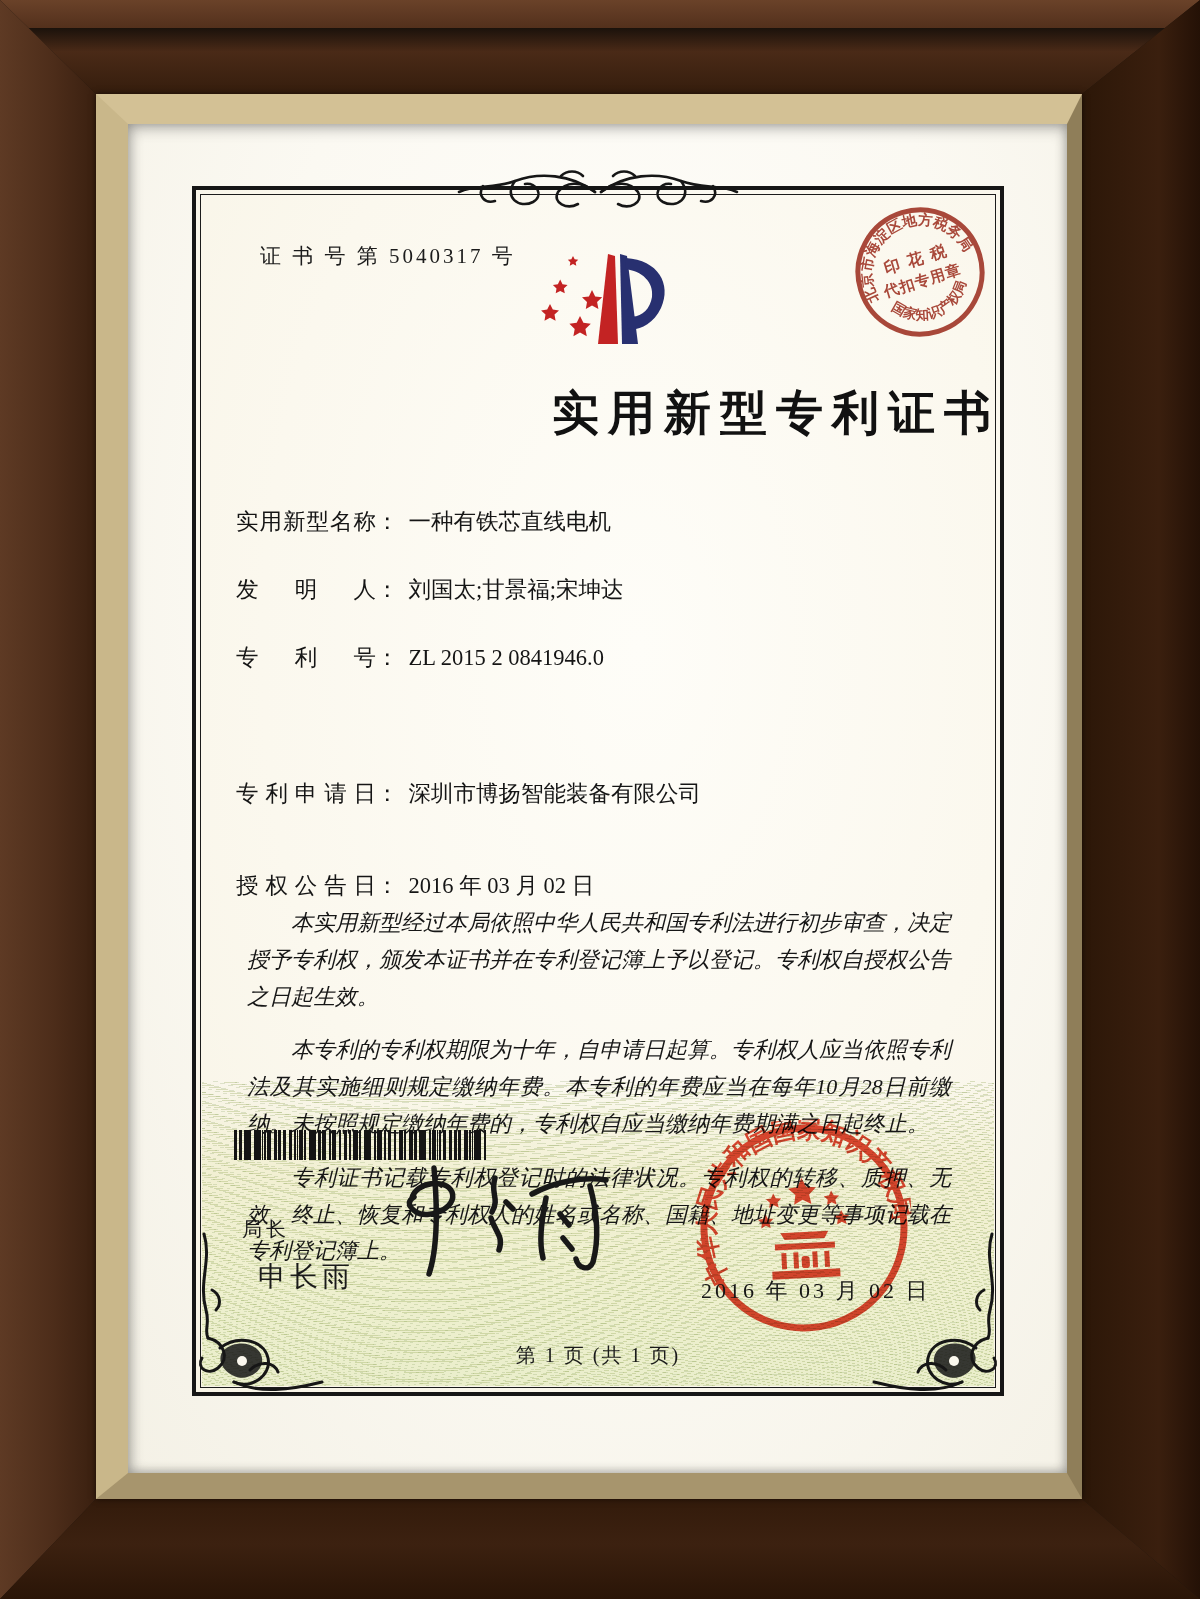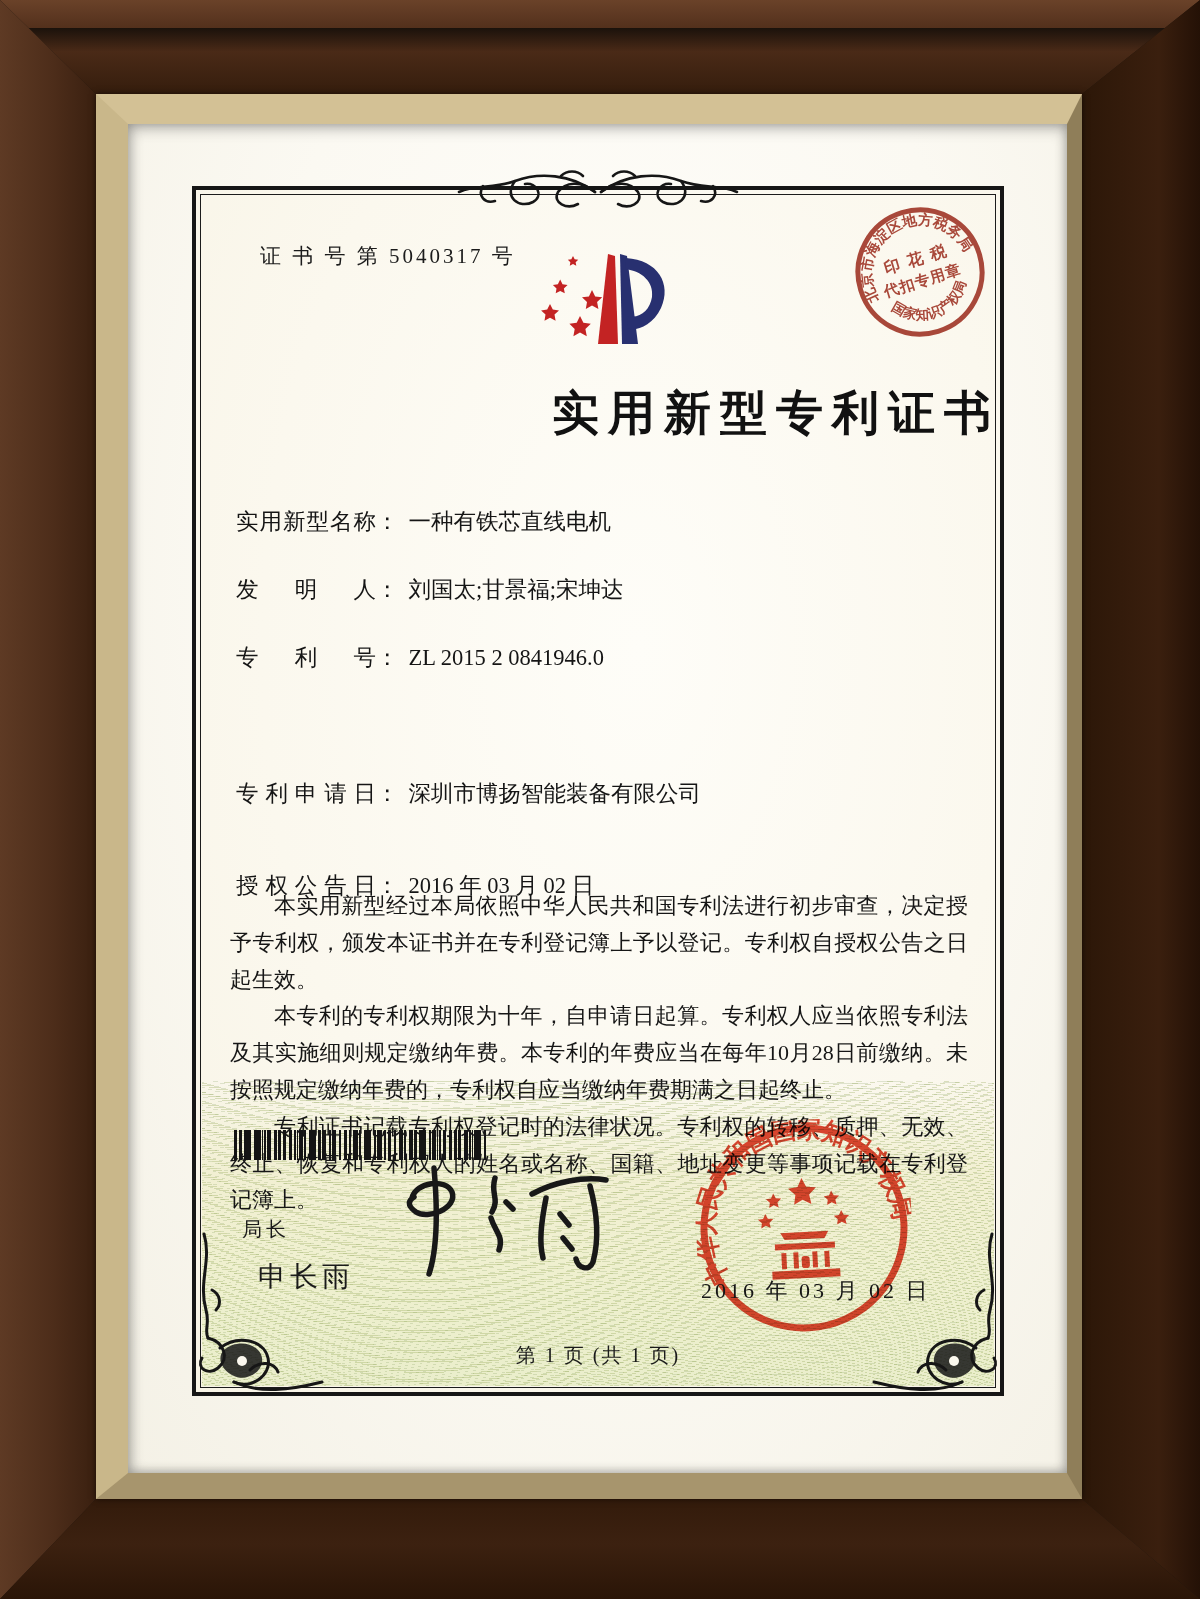--- a/index.html
+++ b/index.html
@@ -52,21 +52,21 @@
 
   .title{position:absolute;left:0;right:0;top:192px;text-align:right;
     font-size:47px;font-weight:bold;letter-spacing:9px;color:#111;}
 
   .row{position:absolute;left:40px;font-size:22.5px;color:#151515;white-space:nowrap;}
   .row-label{display:inline-block;width:140px;text-align:justify;text-align-last:justify;}
   .row-colon{margin-right:10px;}
   .r1{top:316px}.r2{top:384px}.r3{top:452px}.r4{top:522px}.r5{top:588px}.r6{top:680px}
 
   .body-text{position:absolute;left:34px;right:32px;top:698px;color:#161616;}
-  .body-text p{margin:0;font-size:22px;line-height:36.8px;text-indent:2em;text-align:justify;}
+  .body-text p{margin:17px;font-size:22px;line-height:36.8px;text-indent:2em;text-align:justify;font-style:italic;}
 
   .barcode{position:absolute;left:38px;top:940px;width:252px;height:30px;
     background:
       repeating-linear-gradient(90deg,#141414 0 2px,rgba(0,0,0,0) 2px 5px),
       repeating-linear-gradient(90deg,#141414 0 1px,rgba(0,0,0,0) 1px 7px),
       repeating-linear-gradient(90deg,#141414 0 3px,rgba(0,0,0,0) 3px 11px);}
 
   .signer-title{position:absolute;left:46px;top:1026px;font-size:20px;letter-spacing:4px;color:#1a1a1a;
     font-family:Liberation Sans, sans-serif;}
   .signer-name{position:absolute;left:62px;top:1068px;font-size:28px;letter-spacing:4px;color:#1a1a1a;

